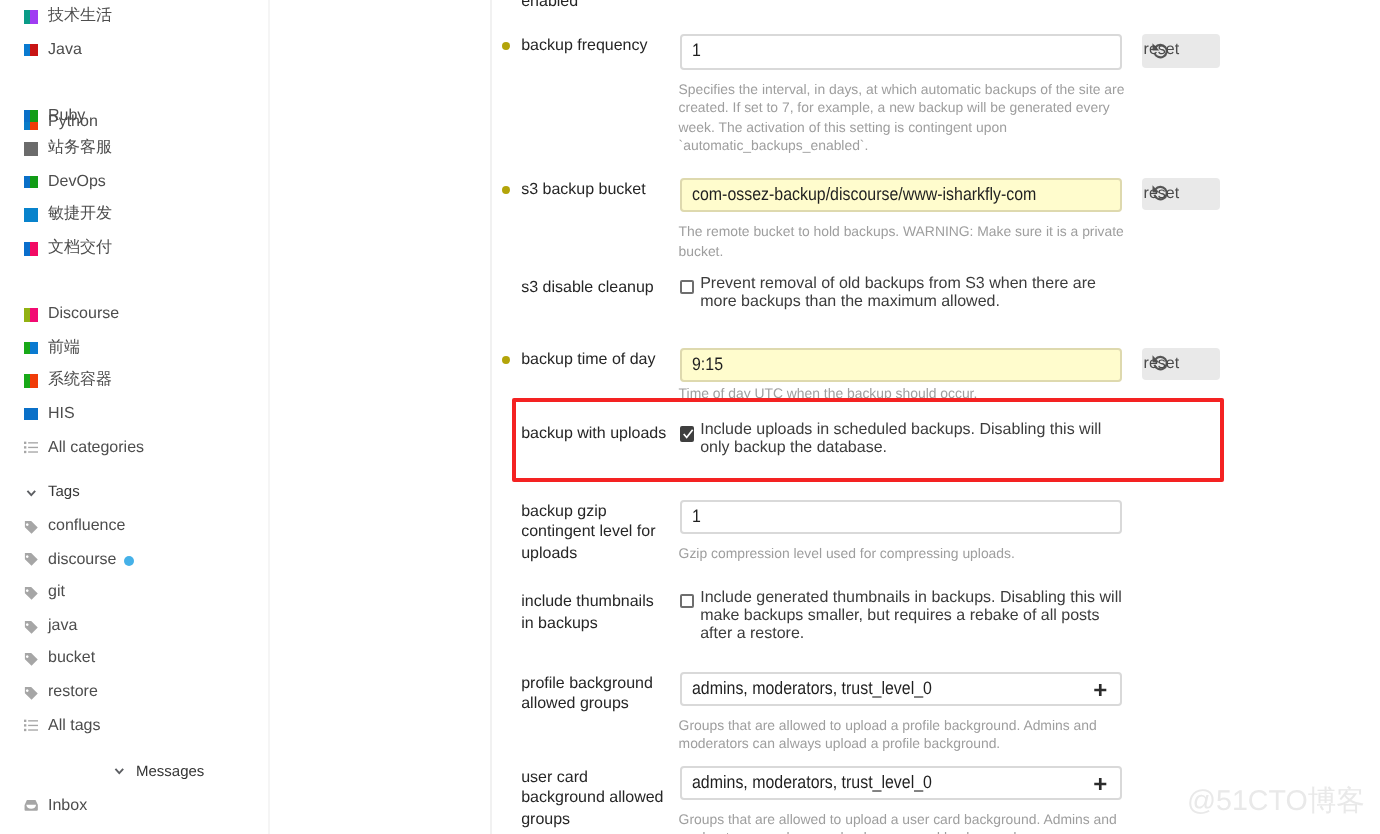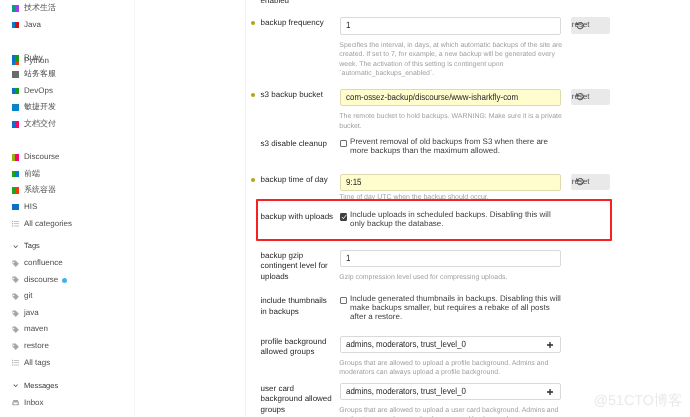--- a/index.html
+++ b/index.html
@@ -208,21 +208,21 @@
           </svg>
         </span>
         <span class="sb-label">java</span>
       </div>
       <div class="sb-row" style="top: 321.44px;">
         <span class="sb-icon">
           <svg viewBox="0 0 16 16">
             <path d="M1.0 0.9 L8.0 0.9 L15.3 8.2 L8.4 15.1 L1.0 7.8 Z M3.6 3.5 a1.5 1.5 0 1 0 0.01 0 Z"></path>
           </svg>
         </span>
-        <span class="sb-label">maven</span>
+        <span class="sb-label">bucket</span>
       </div>
       <div class="sb-row" style="top: 338.02px;">
         <span class="sb-icon">
           <svg viewBox="0 0 16 16">
             <path d="M1.0 0.9 L8.0 0.9 L15.3 8.2 L8.4 15.1 L1.0 7.8 Z M3.6 3.5 a1.5 1.5 0 1 0 0.01 0 Z"></path>
           </svg>
         </span>
         <span class="sb-label">restore</span>
       </div>
       <div class="sb-row" style="top: 354.6px;">
@@ -231,21 +231,21 @@
             <rect x="0" y="0.3" width="2.6" height="2.6"></rect>
             <rect x="4.6" y="0.9" width="11.4" height="1.5"></rect>
             <rect x="0" y="5.4" width="2.6" height="2.6"></rect>
             <rect x="4.6" y="6.0" width="11.4" height="1.5"></rect>
             <rect x="0" y="10.5" width="2.6" height="2.6"></rect>
             <rect x="4.6" y="11.1" width="11.4" height="1.5"></rect>
           </svg>
         </span>
         <span class="sb-label">All tags</span>
       </div>
-      <div class="sb-section" style="top: 377.98px;">
+      <div class="sb-section" style="top: 377.98px; margin-left: 44px;">
         <span class="chev">
           <svg viewBox="0 0 12 9">
             <path d="M0.8 1.6 L6 7.2 L11.2 1.6 L9.6 0.2 L6 4.2 L2.4 0.2 Z"></path>
           </svg>
         </span>
         <span class="title">Messages</span>
       </div>
       <div class="sb-row" style="top: 394.68px;">
         <span class="sb-icon env">
           <svg viewBox="0 0 16 13">

